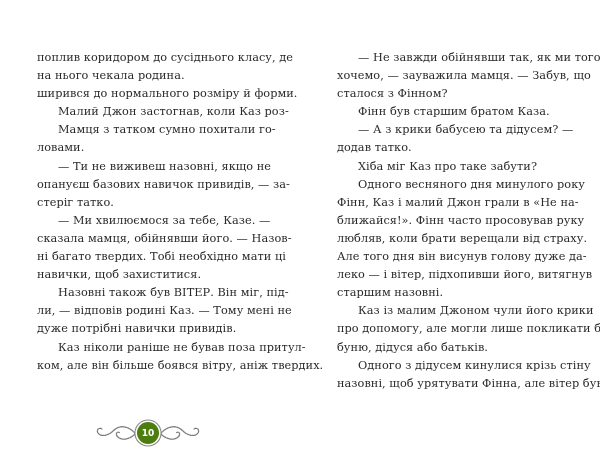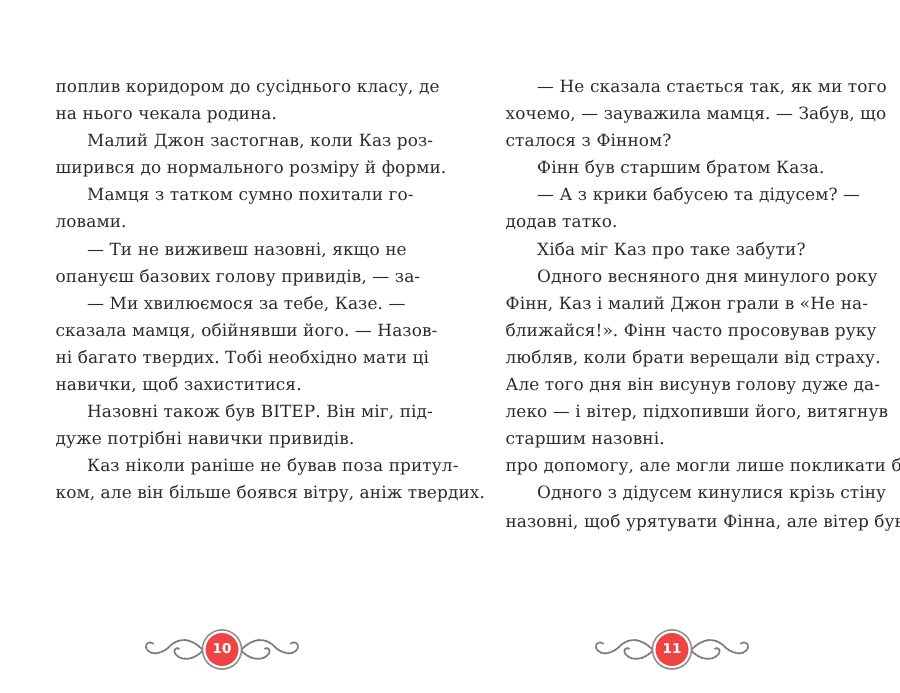--- a/index.html
+++ b/index.html
@@ -22,87 +22,80 @@
     display: block; white-space: nowrap; height: 18.1px;
     text-align: justify; text-align-last: justify;
   }
   .line.last { text-align-last: left; }
   .line.indent { padding-left: 21px; }
   .ornament {
     position: absolute; top: 419px; left: 93px; width: 110px; height: 28px;
   }
   .badge {
     position: absolute; left: 44px; top: 3px; width: 22px; height: 22px;
-    border-radius: 50%; background: #ef4444;
+    border-radius: 50%; background: #4d7c0f;
     box-shadow: 0 0 0 1.5px #fff, 0 0 0 2.6px #8a8a8a;
     color: #ffffff; font-family: "DejaVu Sans", "Liberation Sans", sans-serif;
     font-weight: bold; font-size: 9px; line-height: 22px; text-align: center;
   }
   .ornament svg { position: absolute; inset: 0; }
 </style>
 </head>
 <body>
 
 <div class="spread">
   <div class="page left">
     <div class="text" id="text-0">
         <span class="line">поплив коридором до сусіднього класу, де</span>
         <span class="line last">на нього чекала родина.</span>
+        <span class="line last">ширився до нормального розміру й форми.</span>
         <span class="line indent">Малий Джон застогнав, коли Каз роз-</span>
-        <span class="line last">ширився до нормального розміру й форми.</span>
         <span class="line indent">Мамця з татком сумно похитали го-</span>
         <span class="line last">ловами.</span>
         <span class="line indent">— Ти не виживеш назовні, якщо не</span>
-        <span class="line">опануєш базових голову привидів, — за-</span>
+        <span class="line">опануєш базових навичок привидів, — за-</span>
+        <span class="line last">стеріг татко.</span>
         <span class="line indent">— Ми хвилюємося за тебе, Казе. —</span>
         <span class="line">сказала мамця, обійнявши його. — Назов-</span>
         <span class="line">ні багато твердих. Тобі необхідно мати ці</span>
         <span class="line last">навички, щоб захиститися.</span>
         <span class="line indent">Назовні також був ВІТЕР. Він міг, під-</span>
+        <span class="line">ли, — відповів родині Каз. — Тому мені не</span>
         <span class="line last">дуже потрібні навички привидів.</span>
         <span class="line indent">Каз ніколи раніше не бував поза притул-</span>
         <span class="line">ком, але він більше боявся вітру, аніж твердих.</span>
       </div>
     <div class="ornament">
       <svg width="110" height="28" viewBox="0 0 110 28">
         <g fill="none" stroke="#7a7a7a" stroke-width="1.3" stroke-dasharray="1.4 1.1" stroke-linecap="round">
           <path d="M42 14 C34 6, 26 6, 20 12 C15 17, 8 18, 5 14 C3 11, 6 8, 9 10"></path>
           <path d="M42 15 C36 21, 28 22, 24 17 C22 14, 25 12, 27 14"></path>
           <path d="M68 14 C76 6, 84 6, 90 12 C95 17, 102 18, 105 14 C107 11, 104 8, 101 10"></path>
           <path d="M68 15 C74 21, 82 22, 86 17 C88 14, 85 12, 83 14"></path>
         </g>
       </svg>
       <div class="badge">10</div>
     </div>
   </div>
   <div class="page right">
     <div class="text" id="text-1">
-        <span class="line indent">— Не сказала стається так, як ми того</span>
+        <span class="line indent">— Не завжди обійнявши так, як ми того</span>
         <span class="line">хочемо, — зауважила мамця. — Забув, що</span>
         <span class="line last">сталося з Фінном?</span>
         <span class="line indent last">Фінн був старшим братом Каза.</span>
         <span class="line indent">— А з крики бабусею та дідусем? —</span>
         <span class="line last">додав татко.</span>
         <span class="line indent last">Хіба міг Каз про таке забути?</span>
         <span class="line indent">Одного весняного дня минулого року</span>
         <span class="line">Фінн, Каз і малий Джон грали в «Не на-</span>
         <span class="line">ближайся!». Фінн часто просовував руку</span>
         <span class="line">любляв, коли брати верещали від страху.</span>
         <span class="line">Але того дня він висунув голову дуже да-</span>
         <span class="line">леко — і вітер, підхопивши його, витягнув</span>
         <span class="line last">старшим назовні.</span>
+        <span class="line indent">Каз із малим Джоном чули його крики</span>
         <span class="line">про допомогу, але могли лише покликати ба-</span>
+        <span class="line last">буню, дідуся або батьків.</span>
         <span class="line indent">Одного з дідусем кинулися крізь стіну</span>
         <span class="line">назовні, щоб урятувати Фінна, але вітер був</span>
       </div>
-    <div class="ornament">
-      <svg width="110" height="28" viewBox="0 0 110 28">
-        <g fill="none" stroke="#7a7a7a" stroke-width="1.3" stroke-dasharray="1.4 1.1" stroke-linecap="round">
-          <path d="M42 14 C34 6, 26 6, 20 12 C15 17, 8 18, 5 14 C3 11, 6 8, 9 10"></path>
-          <path d="M42 15 C36 21, 28 22, 24 17 C22 14, 25 12, 27 14"></path>
-          <path d="M68 14 C76 6, 84 6, 90 12 C95 17, 102 18, 105 14 C107 11, 104 8, 101 10"></path>
-          <path d="M68 15 C74 21, 82 22, 86 17 C88 14, 85 12, 83 14"></path>
-        </g>
-      </svg>
-      <div class="badge">11</div>
-    </div>
   </div>
 </div>
 
 </body></html>

